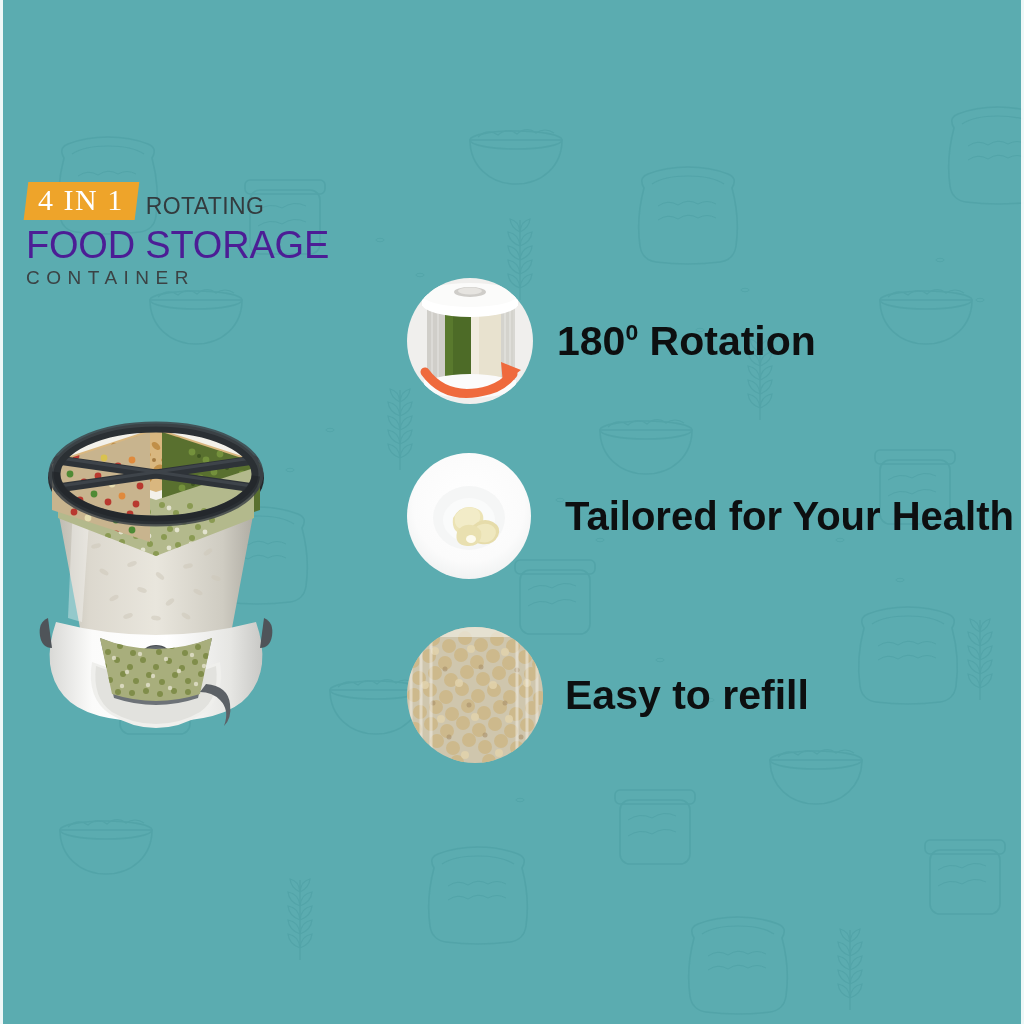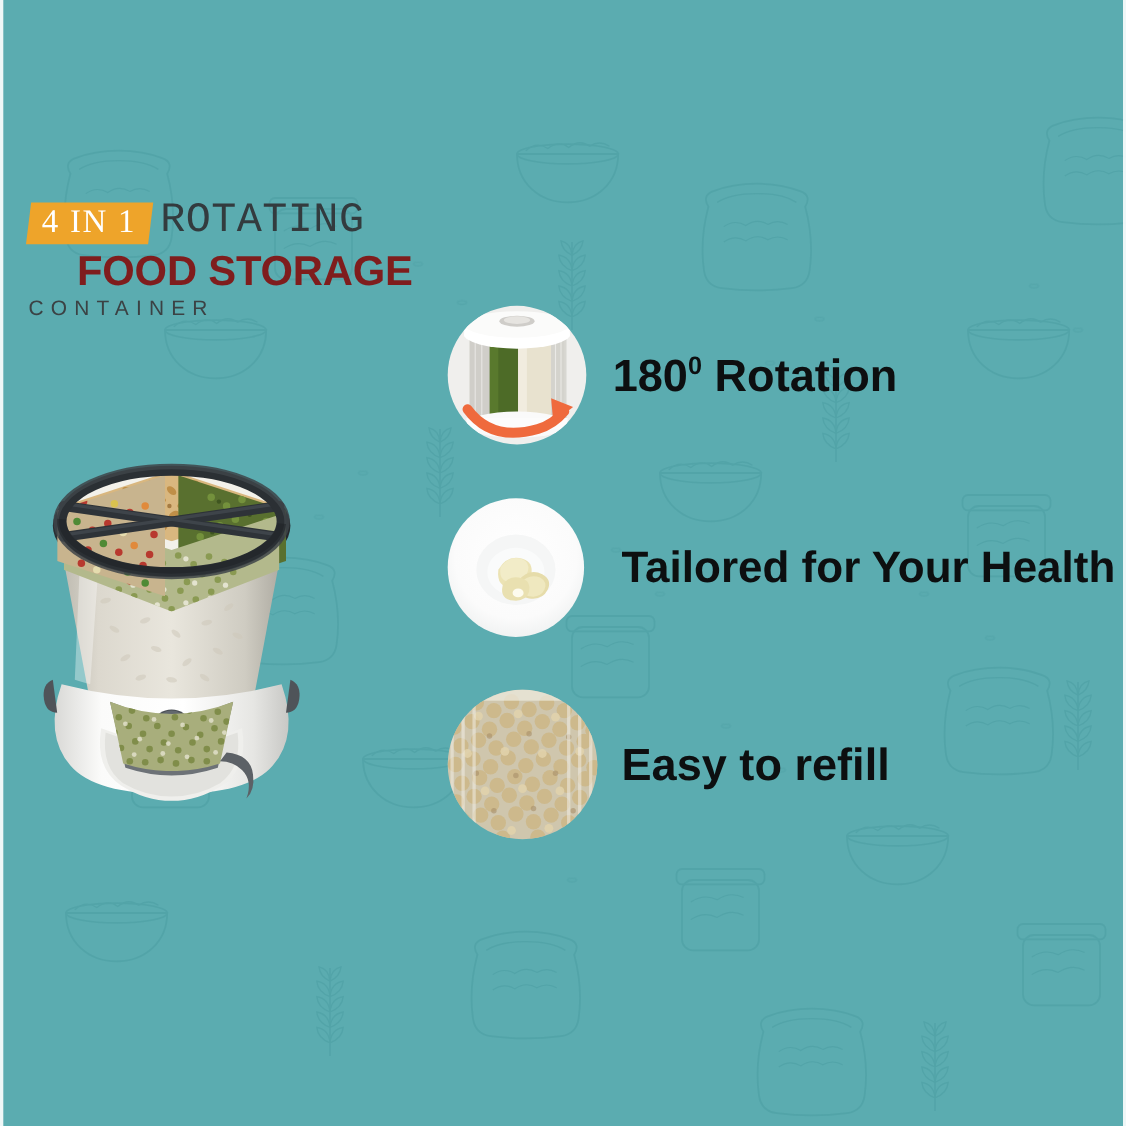--- a/index.html
+++ b/index.html
@@ -30,31 +30,30 @@
     transform:skewX(-7deg);
     box-shadow:0 0 0 0 transparent;
   }
   .badge span{
     display:block;transform:skewX(7deg);
     font-family:"Liberation Serif", serif;
     font-size:30px;font-weight:400;color:#ffffff;
     letter-spacing:1.5px;line-height:1.02;
   }
   .rotating{
-    font-family:Liberation Mono, monospace;
-    font-size:38px;font-weight:400;color:#333b3e;
+    font-family:Liberation Sans, sans-serif;
+    font-size:23px;font-weight:400;color:#333b3e;
     letter-spacing:.4px;line-height:1;
     padding-bottom:2px;
   }
   .hl-row2{
     font-family:"Liberation Sans", sans-serif;
-    font-size:38px;font-weight:700;color:#7f1d1d;
+    font-size:38px;font-weight:400;color:#4c1d95;
     letter-spacing:-.2px;line-height:1.12;
     margin-top:4px;
-    margin-left:44px;
   }
   .hl-row3{
     font-family:"Liberation Sans", sans-serif;
     font-size:19px;font-weight:300;color:#3b4244;
     letter-spacing:6.5px;line-height:1.15;
     margin-top:1px;
   }
 
   
   .feature{position:absolute;display:flex;align-items:center;}

